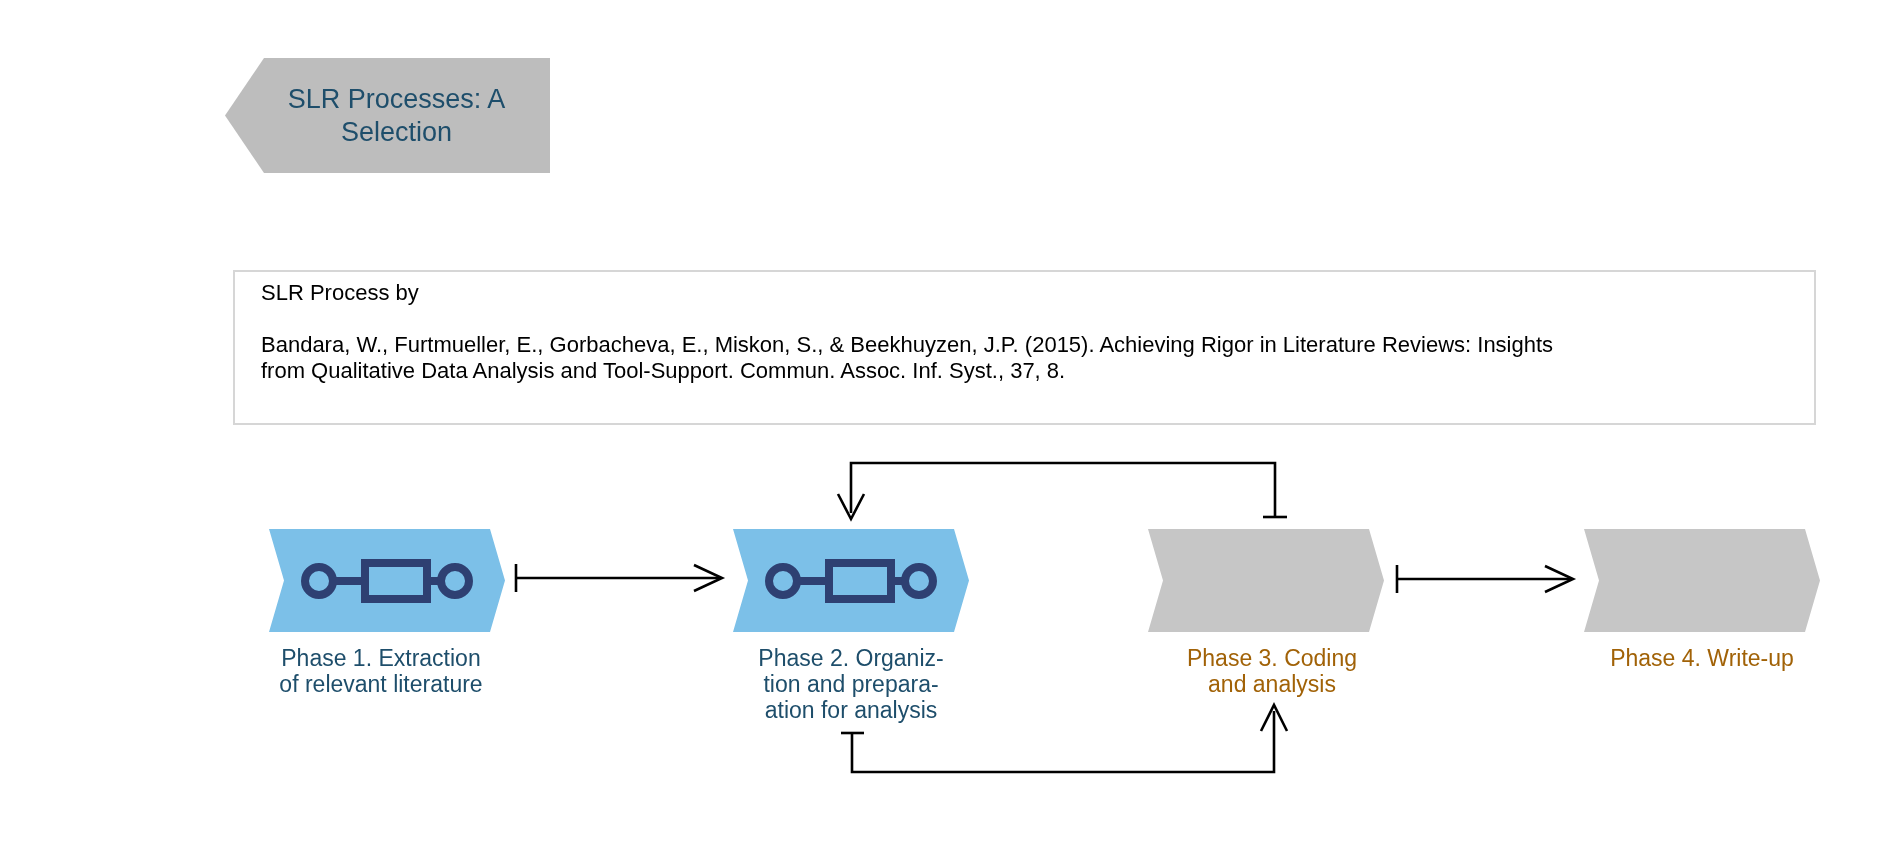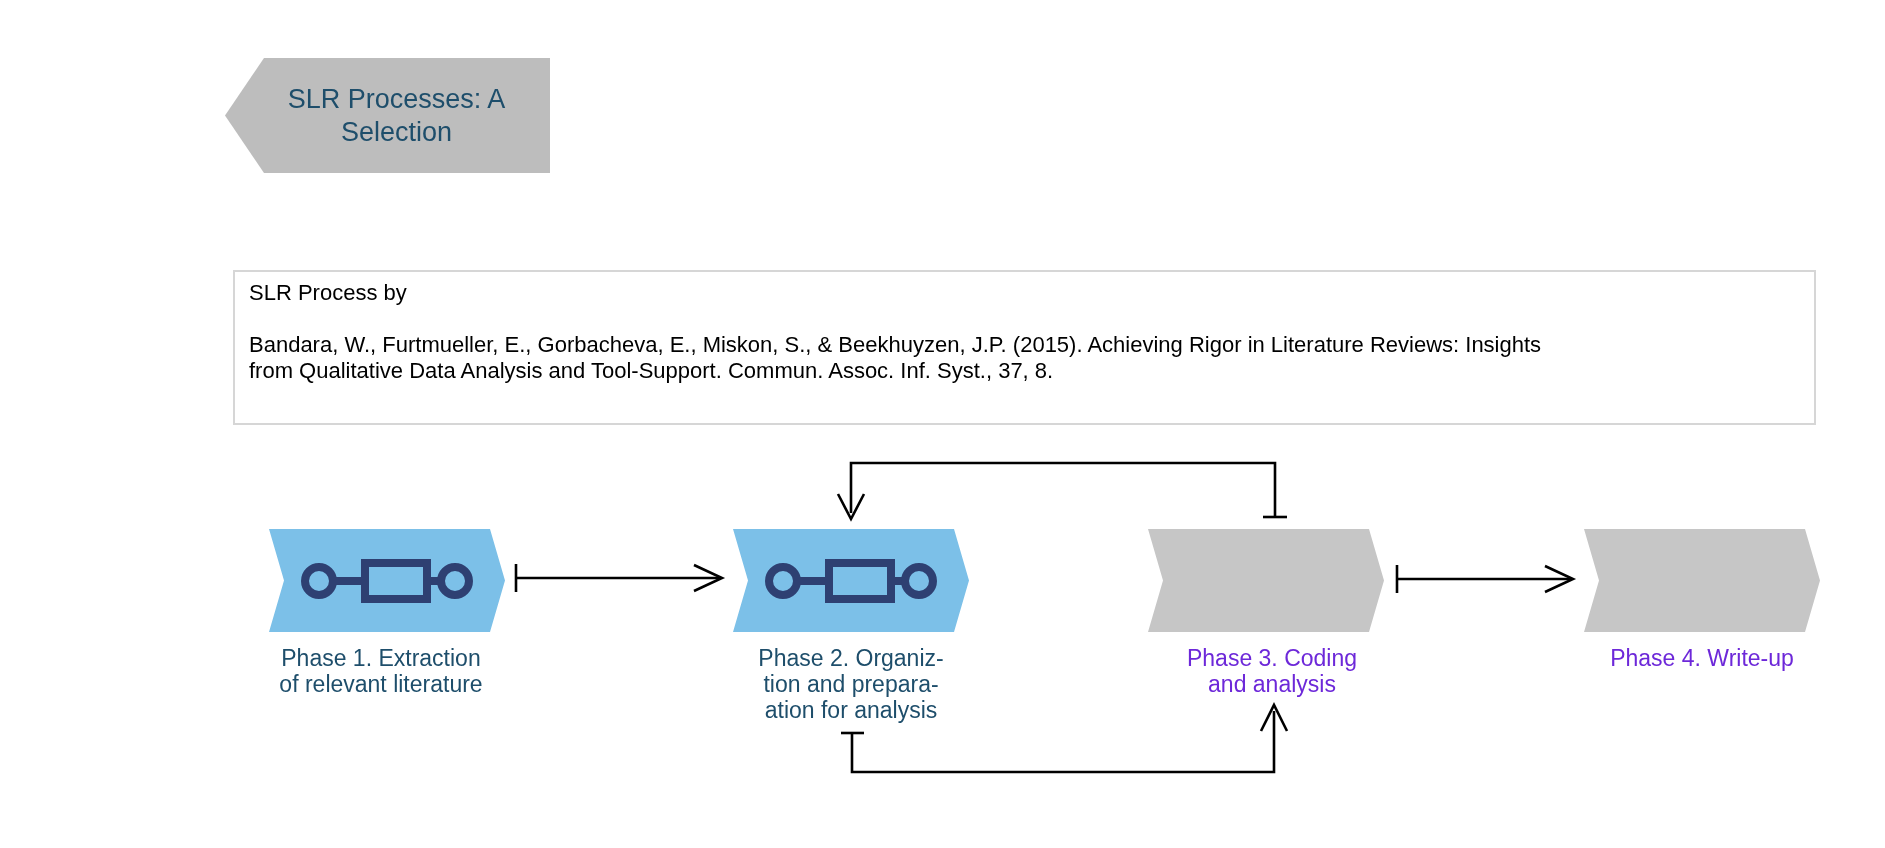--- a/index.html
+++ b/index.html
@@ -21,21 +21,21 @@
   .title-banner .label{
     width:250px;margin-left:18px;
     color:#1e4e6b;font-size:27px;line-height:33px;
     text-align:center;
   }
 
   
   .source-box{
     position:absolute;left:233px;top:270px;width:1583px;height:155px;
     border:2px solid #d6d6d6;box-sizing:border-box;
-    padding:8px 16px 0 14px;
+    padding:8px 16px 0 26px;
     color:#000;font-size:22px;line-height:26px;
   }
   .source-box p{margin:0;}
   .source-box .citation{margin-top:26px;max-width:1330px;}
 
   
   .chevron{
     position:absolute;top:529px;width:236px;height:103px;
     clip-path:polygon(0 0, 221px 0, 100% 50%, 221px 100%, 0 100%, 15px 50%);
     display:flex;align-items:center;justify-content:center;
@@ -47,21 +47,21 @@
   #phase3-chevron{left:1148px;}
   #phase4-chevron{left:1584px;}
   .chain-icon{display:block;}
 
   
   .phase-label{
     position:absolute;top:645px;width:290px;
     text-align:center;font-size:23px;line-height:26px;
   }
   .phase-label.accent{color:#1e4e6b;}
-  .phase-label.plain{color:#6d28d9;}
+  .phase-label.plain{color:#a16207;}
   #phase1-label{left:236px;}
   #phase2-label{left:706px;}
   #phase3-label{left:1127px;}
   #phase4-label{left:1557px;}
 
   
   #arrows-layer{position:absolute;left:0;top:0;pointer-events:none;}
   #arrows-layer *{stroke:#000;stroke-width:2.6;fill:none;}
 </style>
 </head>

